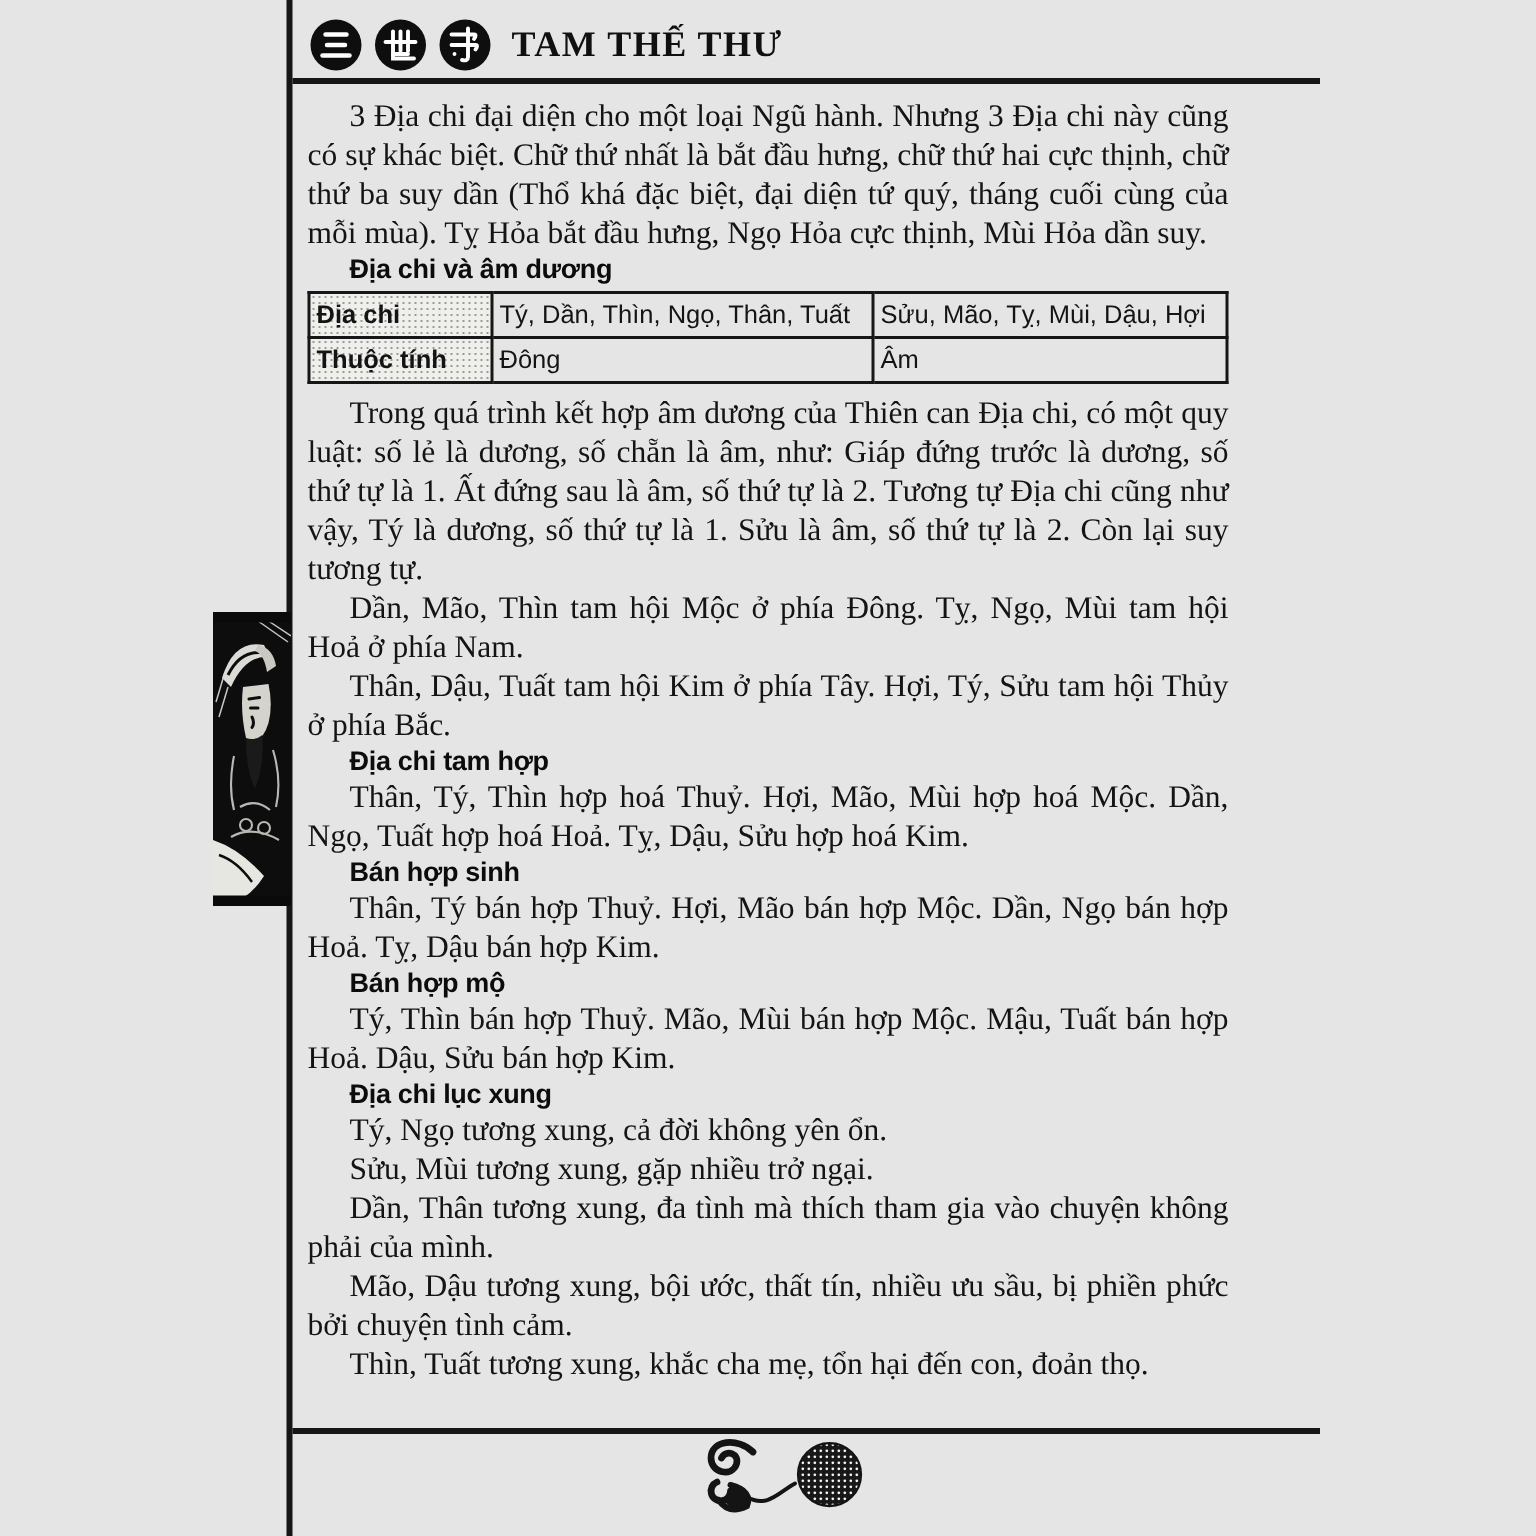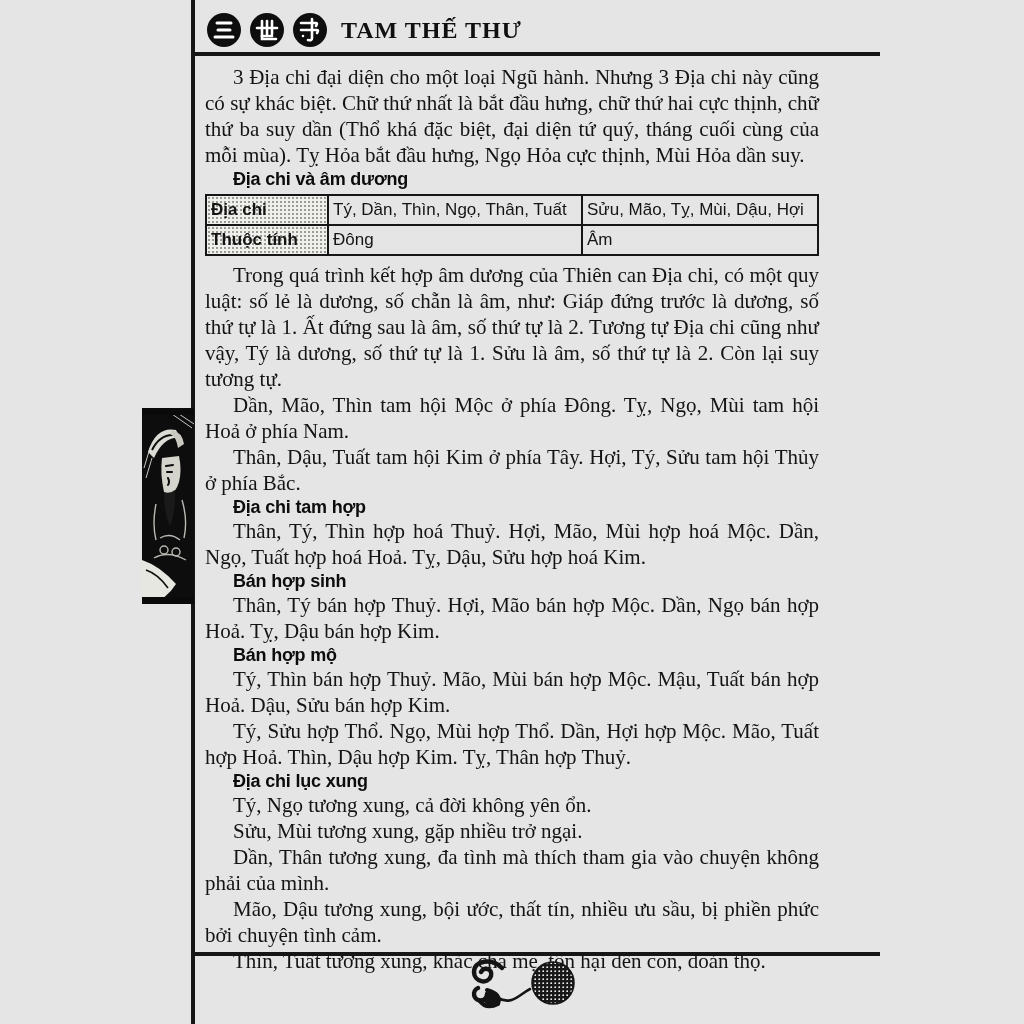--- a/index.html
+++ b/index.html
@@ -126,21 +126,20 @@
 
     <div class="heading">Địa chi tam hợp</div>
     <p class="para">Thân, Tý, Thìn hợp hoá Thuỷ. Hợi, Mão, Mùi hợp hoá Mộc. Dần, Ngọ, Tuất hợp hoá Hoả. Tỵ, Dậu, Sửu hợp hoá Kim.</p>
 
     <div class="heading">Bán hợp sinh</div>
     <p class="para">Thân, Tý bán hợp Thuỷ. Hợi, Mão bán hợp Mộc. Dần, Ngọ bán hợp Hoả. Tỵ, Dậu bán hợp Kim.</p>
 
     <div class="heading">Bán hợp mộ</div>
     <p class="para">Tý, Thìn bán hợp Thuỷ. Mão, Mùi bán hợp Mộc. Mậu, Tuất bán hợp Hoả. Dậu, Sửu bán hợp Kim.</p>
 
-    <p class="para">Tý, Sửu hợp Thổ. Ngọ, Mùi hợp Thổ. Dần, Hợi hợp Mộc. Mão, Tuất hợp Hoả. Thìn, Dậu hợp Kim. Tỵ, Thân hợp Thuỷ.</p>
 
     <div class="heading">Địa chi lục xung</div>
     <p class="para">Tý, Ngọ tương xung, cả đời không yên ổn.</p>
     <p class="para">Sửu, Mùi tương xung, gặp nhiều trở ngại.</p>
     <p class="para">Dần, Thân tương xung, đa tình mà thích tham gia vào chuyện không phải của mình.</p>
     <p class="para">Mão, Dậu tương xung, bội ước, thất tín, nhiều ưu sầu, bị phiền phức bởi chuyện tình cảm.</p>
     <p class="para">Thìn, Tuất tương xung, khắc cha mẹ, tổn hại đến con, đoản thọ.</p>
   </div>
 
   <svg class="ornament" viewBox="0 0 116 52">

